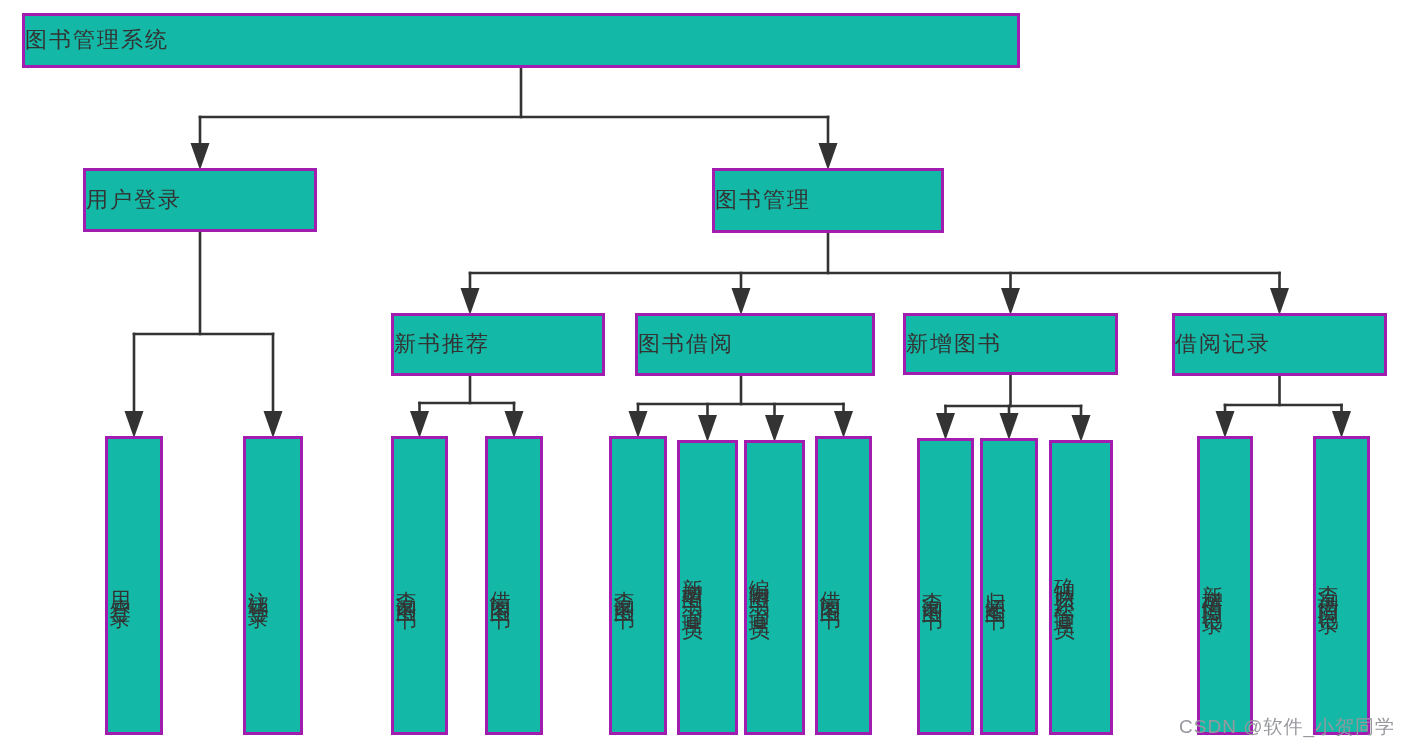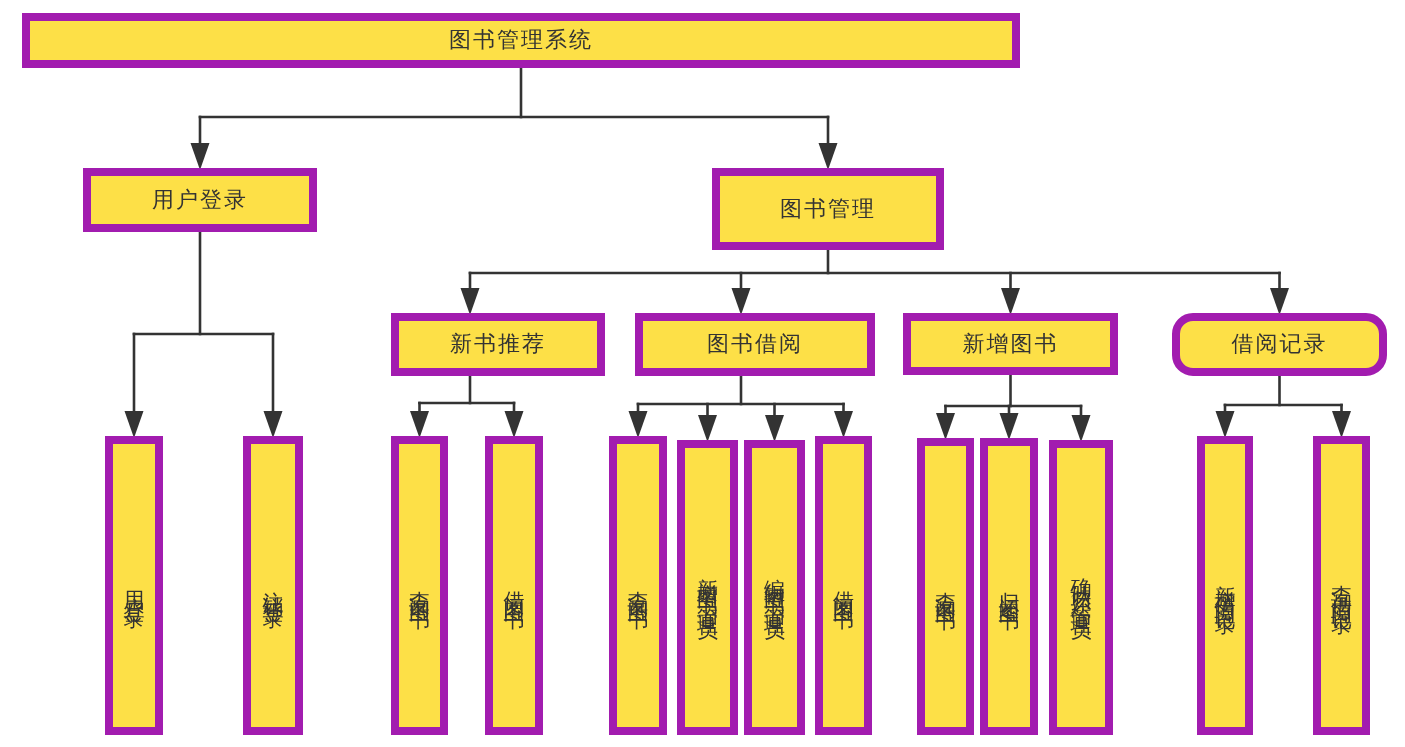--- a/index.html
+++ b/index.html
@@ -2,23 +2,23 @@
 <html><head>
 <meta charset="utf-8">
 <style>
   html,body{margin:0;padding:0;background:#ffffff;}
   .stage{
     position:relative;width:1405px;height:747px;overflow:hidden;
     font-family:"Liberation Sans",sans-serif;background:#ffffff;
   }
   #links{position:absolute;left:0;top:0;width:1405px;height:747px;}
   .node{
-    position:absolute;box-sizing:border-box;background:#fde047;
-    border:8px solid #a21caf;color:#333333;
-    display:flex;align-items:center;justify-content:center;
+    position:absolute;box-sizing:border-box;background:#14b8a6;
+    border:3px solid #a21caf;color:#333333;
+    display:flex;align-items:center;
   }
   .node.h .lbl{
     font-size:22px;letter-spacing:2px;white-space:nowrap;line-height:1.2;
   }
   .node.v .lbl{
     writing-mode:vertical-rl;font-size:21px;letter-spacing:6px;line-height:1.15;
   }
   .watermark{
     position:absolute;right:10px;bottom:7px;
     font-size:19px;color:#97989e;letter-spacing:1px;white-space:nowrap;
@@ -82,33 +82,33 @@
       <line x1="1341.5" y1="405" x2="1341.5" y2="428" stroke="#333333" stroke-width="2.6" stroke-linecap="square"></line>
       <polygon points="1332,411 1351,411 1341.5,438" fill="#333333"></polygon>
     </svg>
   <div id="nodes">
       <div class="node h" style="left: 22px; top: 13px; width: 998px; height: 55px;">
         <span class="lbl">图书管理系统</span>
       </div>
       <div class="node h" style="left: 83px; top: 168px; width: 234px; height: 64px;">
         <span class="lbl">用户登录</span>
       </div>
-      <div class="node h" style="left: 712px; top: 168px; width: 232px; height: 82px;">
+      <div class="node h" style="left: 712px; top: 168px; width: 232px; height: 65px;">
         <span class="lbl">图书管理</span>
       </div>
       <div class="node h" style="left: 363px; top: 313px; width: 214px; height: 63px; margin-left: 28px;">
         <span class="lbl">新书推荐</span>
       </div>
       <div class="node h" style="left: 635px; top: 313px; width: 240px; height: 63px;">
         <span class="lbl">图书借阅</span>
       </div>
       <div class="node h" style="left: 903px; top: 313px; width: 215px; height: 62px;">
         <span class="lbl">新增图书</span>
       </div>
-      <div class="node h" style="left: 1172px; top: 313px; width: 215px; height: 63px; border-radius: 21px;">
+      <div class="node h" style="left: 1172px; top: 313px; width: 215px; height: 63px;">
         <span class="lbl">借阅记录</span>
       </div>
       <div class="node v" style="left: 105px; top: 436px; width: 58px; height: 299px;">
         <span class="lbl">用户登录</span>
       </div>
       <div class="node v" style="left: 243px; top: 436px; width: 60px; height: 299px;">
         <span class="lbl">注销登录</span>
       </div>
       <div class="node v" style="left: 391px; top: 436px; width: 57px; height: 299px;">
         <span class="lbl">查询图书</span>
@@ -137,13 +137,14 @@
       <div class="node v" style="left: 1049px; top: 440px; width: 64px; height: 295px;">
         <span class="lbl">确认归还（管理员）</span>
       </div>
       <div class="node v" style="left: 1197px; top: 436px; width: 56px; height: 299px;">
         <span class="lbl">新增借阅记录</span>
       </div>
       <div class="node v" style="left: 1313px; top: 436px; width: 57px; height: 299px;">
         <span class="lbl">查询借阅记录</span>
       </div>
     </div>
+  <div class="watermark">CSDN @软件_小贺同学</div>
 </div>
 
 </body></html>

